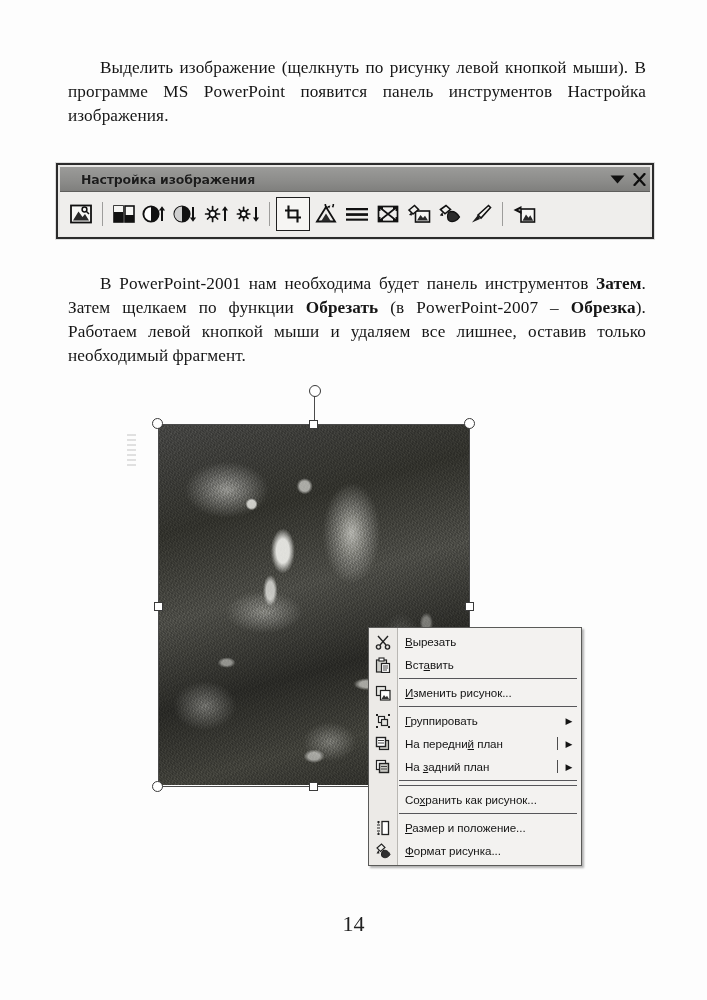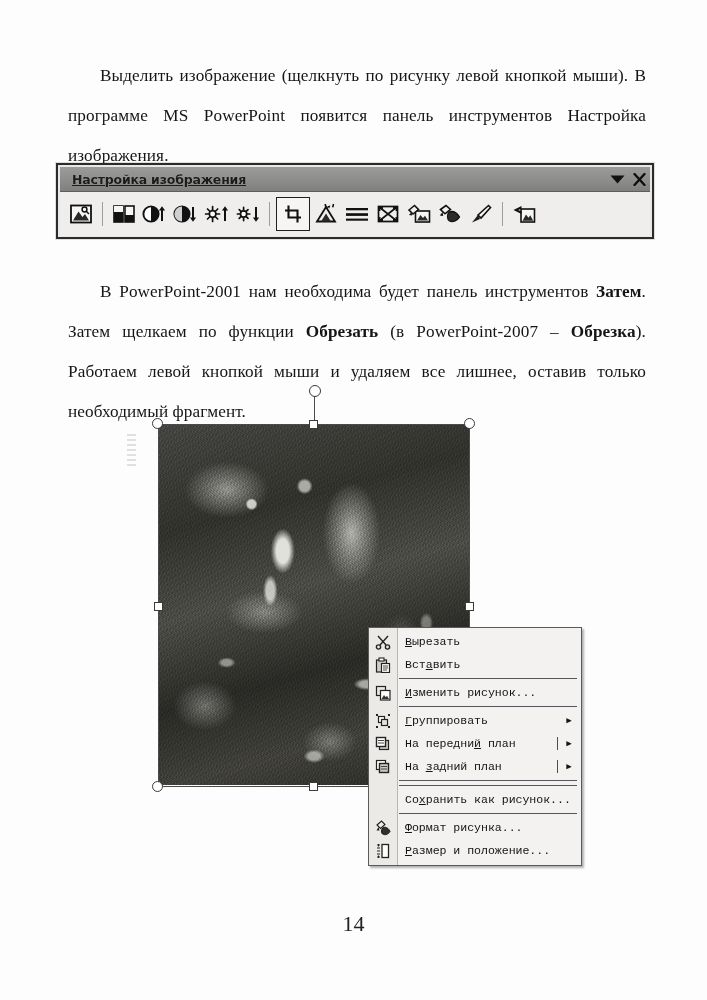--- a/index.html
+++ b/index.html
@@ -21,21 +21,21 @@
     position: absolute;
     inset: 0;
     background: #fdfdfd;
   }
 
   
   .para {
     position: absolute;
     font-family: "Liberation Serif", serif;
     font-size: 17.2px;
-    line-height: 40px;
+    line-height: 24px;
     text-align: justify;
     color: #151515;
     letter-spacing: .1px;
   }
   .para .indent { display:inline-block; width: 32px; }
   .para b { font-weight: 700; }
 
   #para-1 { left: 68px; top: 56px; width: 578px; }
   #para-2 { left: 68px; top: 272px; width: 578px; }
 
@@ -58,25 +58,24 @@
     background: linear-gradient(180deg,#9b9b99 0%, #8d8d8b 55%, #7f7f7d 100%);
     display: flex;
     align-items: center;
     border-bottom: 1px solid #5e5e5c;
   }
   #toolbar-title {
     font-family: "DejaVu Sans", sans-serif;
     font-size: 12.5px;
     font-weight: 700;
     color: #1c1c1c;
-    padding-left: 12px;
+    padding-left: 21px;
     letter-spacing: -0.2px;
     text-shadow: 0 0 1px rgba(255,255,255,.35);
     white-space: nowrap;
-    text-decoration: underline;
   }
   #toolbar-titlebar .tb-spacer { flex: 1 1 auto; }
   .tb-btn {
     width: 22px; height: 22px;
     display: flex; align-items: center; justify-content: center;
     color: #111;
   }
   #toolbar-row {
     height: 44px;
     margin: 0 2px 2px 2px;
@@ -203,21 +202,21 @@
 
   
   #context-menu {
     position: absolute;
     left: 368px;
     top: 627px;
     width: 214px;
     background: #f3f2f0;
     border: 1px solid #5a5a58;
     box-shadow: 1.5px 1.5px 2px rgba(0,0,0,.30);
-    font-family: Liberation Mono, monospace;
+    font-family: Liberation Sans, sans-serif;
     box-sizing: border-box;
     padding: 2px 0 3px 0;
   }
   #menu-gutter {
     position: absolute;
     left: 0; top: 0; bottom: 0;
     width: 28px;
     background: #eceae7;
     border-right: 1px solid #b9b7b3;
   }
@@ -530,32 +529,32 @@
         <div class="menu-sep"></div>
         <div class="menu-sep"></div>
         <div class="menu-item">
           <span class="menu-icon"></span>
           <span class="menu-label">Со<u>х</u>ранить как рисунок...</span>
         </div>
         <div class="menu-sep"></div>
         <div class="menu-item">
           <span class="menu-icon">
             <svg width="16" height="16" viewBox="0 0 16 16">
+              <use href="#ico-size-position"></use>
+            </svg>
+          </span>
+          <span class="menu-label"><u>Р</u>азмер и положение...</span>
+        </div>
+        <div class="menu-item">
+          <span class="menu-icon">
+            <svg width="16" height="16" viewBox="0 0 16 16">
               <use href="#ico-format-picture"></use>
             </svg>
           </span>
           <span class="menu-label"><u>Ф</u>ормат рисунка...</span>
-        </div>
-        <div class="menu-item">
-          <span class="menu-icon">
-            <svg width="16" height="16" viewBox="0 0 16 16">
-              <use href="#ico-size-position"></use>
-            </svg>
-          </span>
-          <span class="menu-label"><u>Р</u>азмер и положение...</span>
         </div>
       </div>
   </div>
 
   <div id="page-number">14</div>
 
 </div>
 
 <svg width="0" height="0" style="position:absolute" aria-hidden="true">
   <defs>

